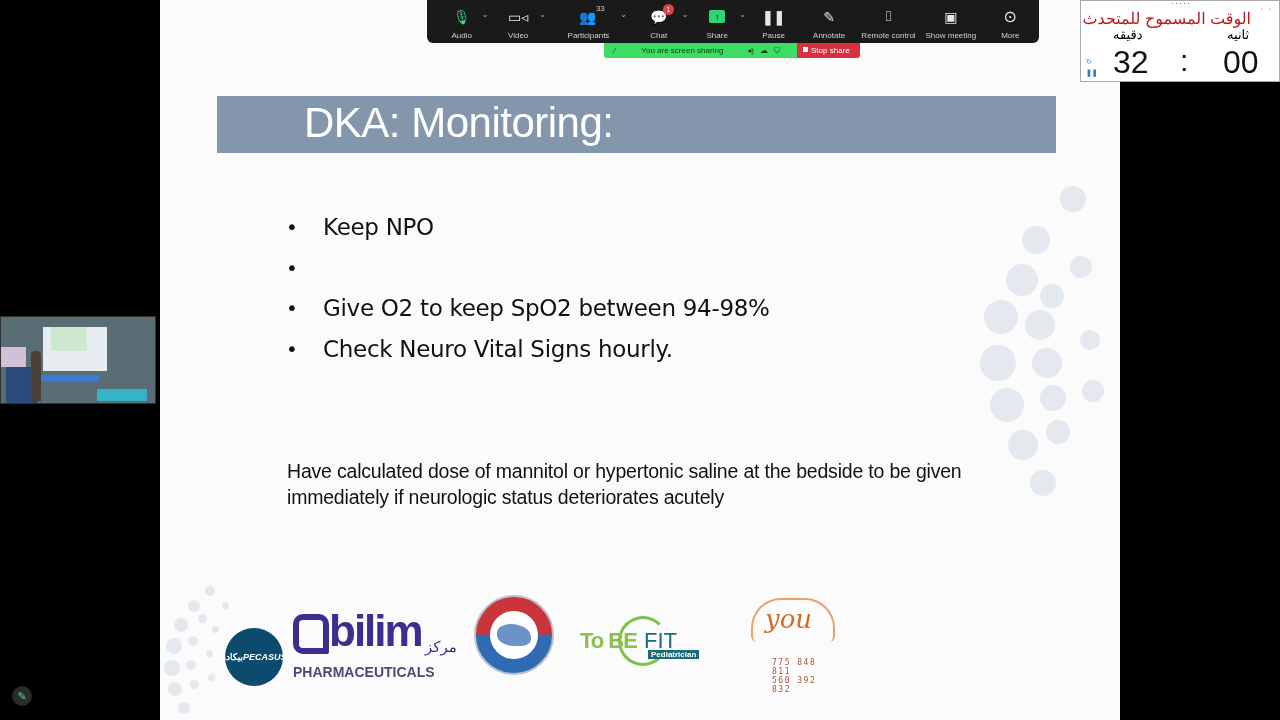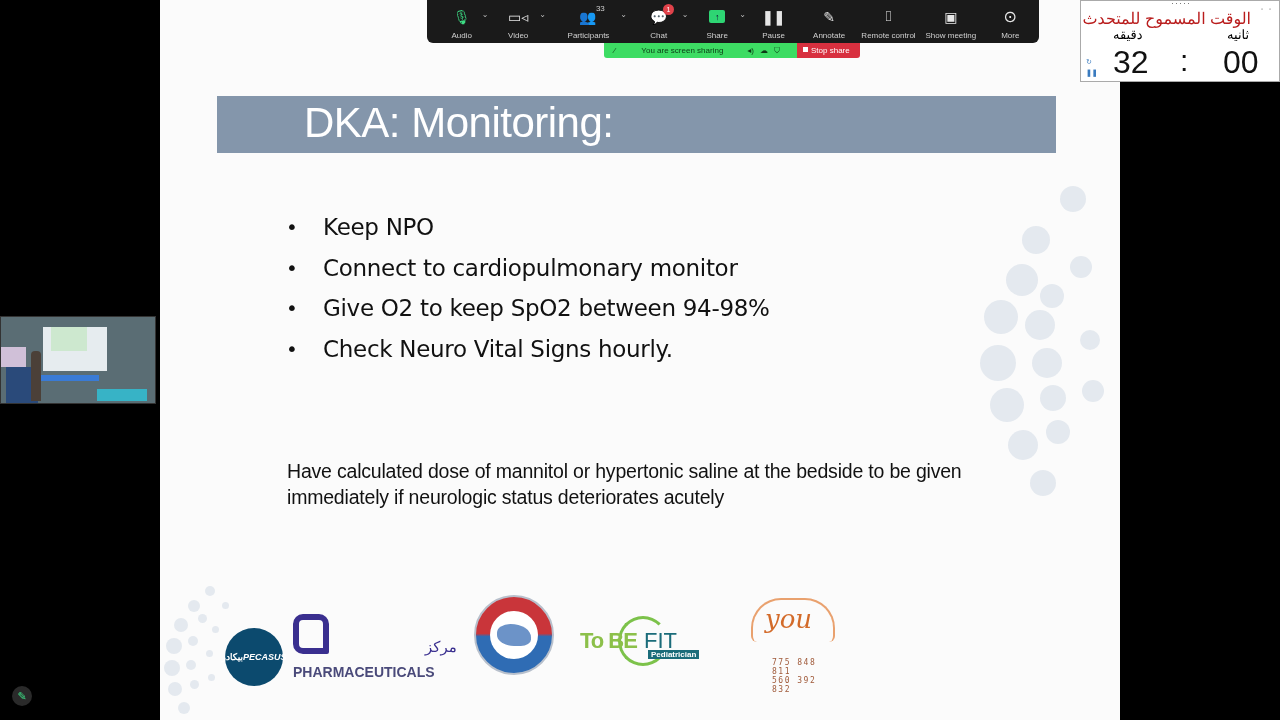--- a/index.html
+++ b/index.html
@@ -138,33 +138,34 @@
       <span style="left:46px;top:70px;width:7px;height:7px;"></span>
       <span style="left:48px;top:94px;width:7px;height:7px;"></span>
     </div>
 
     <div class="title-bar">
       <div class="title-text">DKA: Monitoring:</div>
     </div>
 
     <ul class="bullets">
       <li><span class="dot">•</span><span>Keep NPO</span></li>
-      <li><span class="dot">•</span><span>Connect to cardiopulmonary monitor</span></li>
+      <li><span class="dot">•</span></li>
       <li><span class="dot">•</span><span>Give O2 to keep SpO2 between 94-98%</span></li>
       <li><span class="dot">•</span><span>Check Neuro Vital Signs hourly.</span></li>
     </ul>
 
     <div class="note">Have calculated dose of mannitol or hypertonic saline at the bedside to be given immediately if neurologic status deteriorates acutely</div>
 
     <div class="logo pecasus">
       <span class="ar">بيكادز</span>
       <span>PECASUS</span>
     </div>
     <div class="logo bilim">
       <div class="mark"></div>
+      <div class="word">bilim</div>
       <div class="ar">مركز</div>
       <div class="pharma">PHARMACEUTICALS</div>
     </div>
     <div class="logo yemen">
       <div class="inner">
           <div class="map"></div>
         </div>
     </div>
     <div class="logo tobefit">
       <div class="ring"></div>

